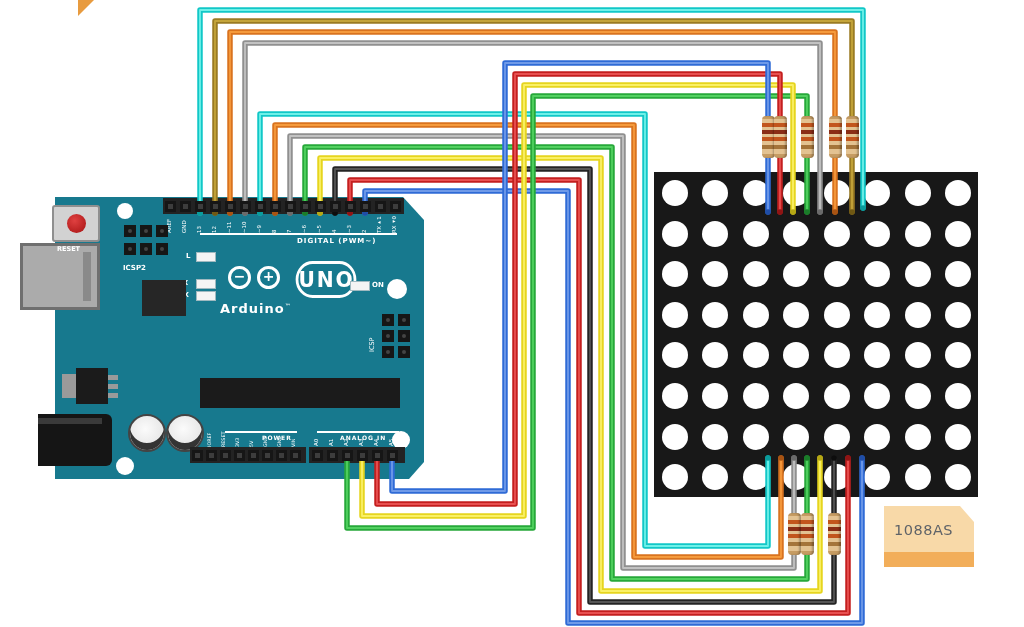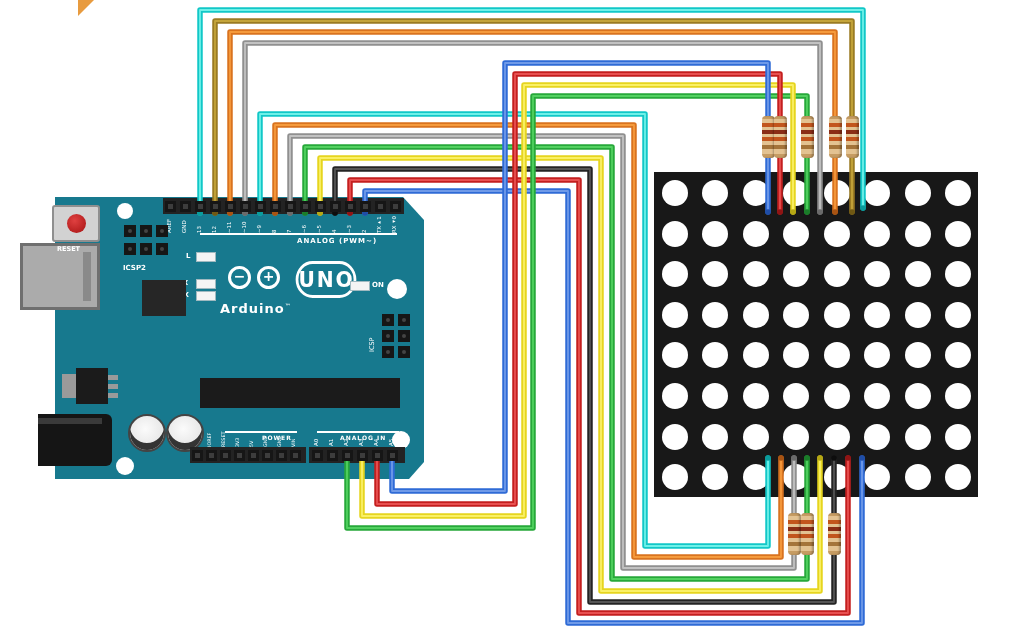--- a/index.html
+++ b/index.html
@@ -82,21 +82,21 @@
   <div class="abs" id="reset-btn"></div>
   <div class="abs ledlabel" style="left:57px;top:245px;font-size:6.5px">RESET</div>
 
   <div id="icsp2-pins"></div>
   <div class="abs ledlabel" style="left:123px;top:264px;font-size:7px">ICSP2</div>
 
   <div class="abs strip" style="left:163px;top:198px;width:124px;height:16px"></div>
   <div class="abs strip" style="left:284px;top:198px;width:120px;height:16px"></div>
   <div id="digital-pins"></div>
   <div class="abs silk" style="left:200px;top:233px;width:197px"></div>
-  <div class="abs silktext" style="left:297px;top:237px">ANALOG (PWM~)</div>
+  <div class="abs silktext" style="left:297px;top:237px">DIGITAL (PWM~)</div>
 
   <div class="abs ledlabel" style="left:186px;top:252px">L</div>
   <div class="abs led" style="left:196px;top:252px;width:18px;height:8px"></div>
   <div class="abs ledlabel" style="left:178px;top:279px">TX</div>
   <div class="abs led" style="left:196px;top:279px;width:18px;height:8px"></div>
   <div class="abs ledlabel" style="left:178px;top:291px">RX</div>
   <div class="abs led" style="left:196px;top:291px;width:18px;height:8px"></div>
 
   <div class="logo-circle" style="left:228px;top:266px">−</div>
   <div class="logo-circle" style="left:257px;top:266px">+</div>
@@ -188,20 +188,24 @@
       <div class="dot" style="left: 7.5px; top: 292.2px;"></div>
       <div class="dot" style="left: 48px; top: 292.2px;"></div>
       <div class="dot" style="left: 88.5px; top: 292.2px;"></div>
       <div class="dot" style="left: 129px; top: 292.2px;"></div>
       <div class="dot" style="left: 169.5px; top: 292.2px;"></div>
       <div class="dot" style="left: 210px; top: 292.2px;"></div>
       <div class="dot" style="left: 250.5px; top: 292.2px;"></div>
       <div class="dot" style="left: 291px; top: 292.2px;"></div>
     </div>
 
+  <div class="abs" id="note">
+    <div id="note-strip"></div>
+    <div id="note-text">1088AS</div>
+  </div>
   <div class="abs" id="note-fold"></div>
 
   <svg id="wires" xmlns="http://www.w3.org/2000/svg">
       <g>
         <polyline points="200,213 200,10 863,10 863,208" fill="none" stroke="#12c7c7" stroke-width="5.5" stroke-linejoin="round" stroke-linecap="round"></polyline>
         <polyline points="200,213 200,10 863,10 863,208" fill="none" stroke="#6ff0e8" stroke-width="1.8" stroke-linejoin="round" stroke-linecap="round"></polyline>
         <circle cx="200" cy="213" r="2.8" fill="#0a9b9b"></circle>
         <circle cx="863" cy="208" r="2.8" fill="#0a9b9b"></circle>
       </g>
       <g>

